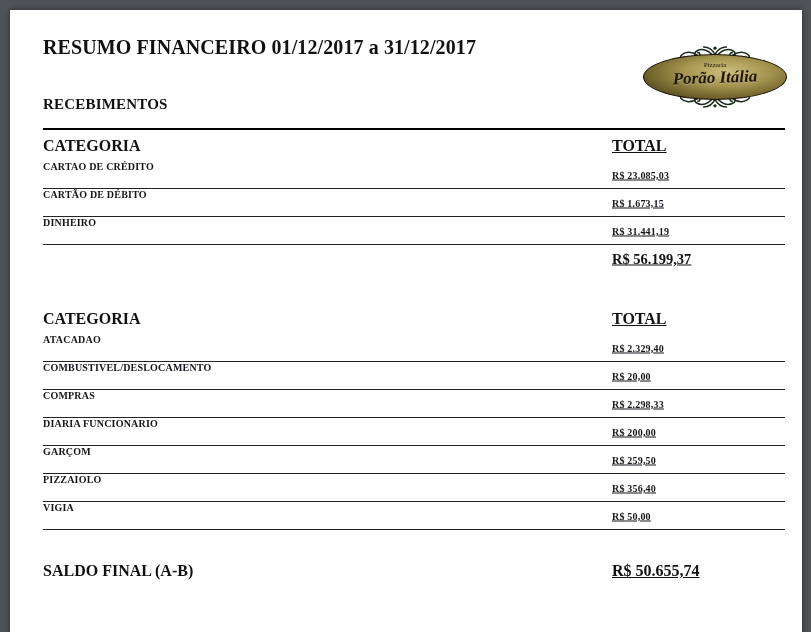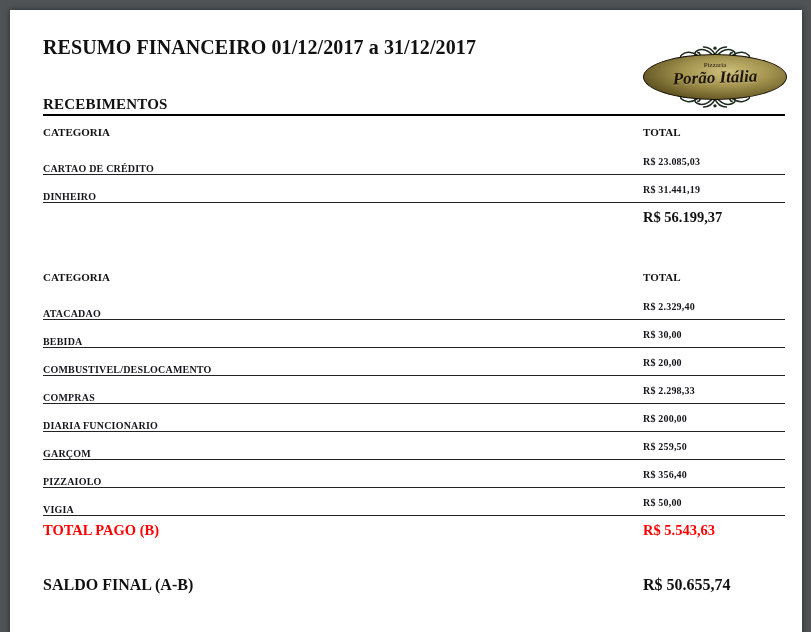--- a/index.html
+++ b/index.html
@@ -63,37 +63,37 @@
   }
   
   section.block { display: block; }
   #sec-recebimentos { margin-top: 37px; }
   #sec-pagamentos { margin-top: 30px; }
   h2.sec-heading {
     margin: 0;
     font-size: 15px;
     line-height: 16px;
     font-weight: 700;
-    padding-bottom: 2px;
+    padding-bottom: 16px;
     border-bottom: 2px solid #000;
     letter-spacing: 0.2px;
   }
   .cols {
     position: relative;
     height: 31px;
     display: flex;
     align-items: center;
-    font-size: 11px;
+    font-size: 16px;
     font-weight: 700;
   }
   .row {
     position: relative;
     height: 27px;
     display: flex;
-    align-items: flex-end;
+    align-items: flex-start;
     font-size: 10px;
     font-weight: 700;
     letter-spacing: 0.2px;
     border-bottom: 1.5px solid #222;
     color: #15151c;
   }
   .total-row {
     position: relative;
     height: 28px;
     display: flex;
@@ -104,21 +104,21 @@
   .total-row.red { color: #ff0000; }
   .saldo-row {
     position: relative;
     margin-top: 26px;
     height: 30px;
     display: flex;
     align-items: center;
     font-size: 16px;
     font-weight: 700;
   }
-  .val { position: absolute; left: 600px; top: 50%; transform: translateY(-50%); white-space: nowrap; }
+  .val { position: absolute; left: 569px; top: 50%; transform: translateY(-50%); white-space: nowrap; text-decoration: underline; }
 </style>
 </head>
 <body>
 
 <div class="viewport">
   <div class="page">
 
     <div class="doc-header">
       <h1 class="title">RESUMO FINANCEIRO 01/12/2017 a 31/12/2017</h1>
 
@@ -156,42 +156,42 @@
       <h2 class="sec-heading">RECEBIMENTOS</h2>
       <div class="cols">
         <span>CATEGORIA</span>
         <span class="val">TOTAL</span>
       </div>
       <div class="row">
         <span>CARTAO DE CRÉDITO</span>
         <span class="val">R$ 23.085,03</span>
       </div>
       <div class="row">
+        <span>CARTÃO DE DÉBITO</span>
+        <span class="val">R$ 1.673,15</span>
+      </div>
+      <div class="row">
         <span>DINHEIRO</span>
         <span class="val">R$ 31.441,19</span>
       </div>
       <div class="total-row">
         <span class="val">R$ 56.199,37</span>
       </div>
     </section>
 
     <section class="block" id="sec-pagamentos">
       <div class="cols">
         <span>CATEGORIA</span>
         <span class="val">TOTAL</span>
       </div>
       <div class="row">
         <span>ATACADAO</span>
         <span class="val">R$ 2.329,40</span>
       </div>
       <div class="row">
-        <span>BEBIDA</span>
-        <span class="val">R$ 30,00</span>
-      </div>
-      <div class="row">
         <span>COMBUSTIVEL/DESLOCAMENTO</span>
         <span class="val">R$ 20,00</span>
       </div>
       <div class="row">
         <span>COMPRAS</span>
         <span class="val">R$ 2.298,33</span>
       </div>
       <div class="row">
         <span>DIARIA FUNCIONARIO</span>
         <span class="val">R$ 200,00</span>
@@ -200,24 +200,20 @@
         <span>GARÇOM</span>
         <span class="val">R$ 259,50</span>
       </div>
       <div class="row">
         <span>PIZZAIOLO</span>
         <span class="val">R$ 356,40</span>
       </div>
       <div class="row">
         <span>VIGIA</span>
         <span class="val">R$ 50,00</span>
-      </div>
-      <div class="total-row red">
-        <span>TOTAL PAGO (B)</span>
-        <span class="val">R$ 5.543,63</span>
       </div>
     </section>
 
     <div class="saldo-row">
       <span>SALDO FINAL (A-B)</span>
       <span class="val">R$ 50.655,74</span>
     </div>
 
   </div>
 </div>

